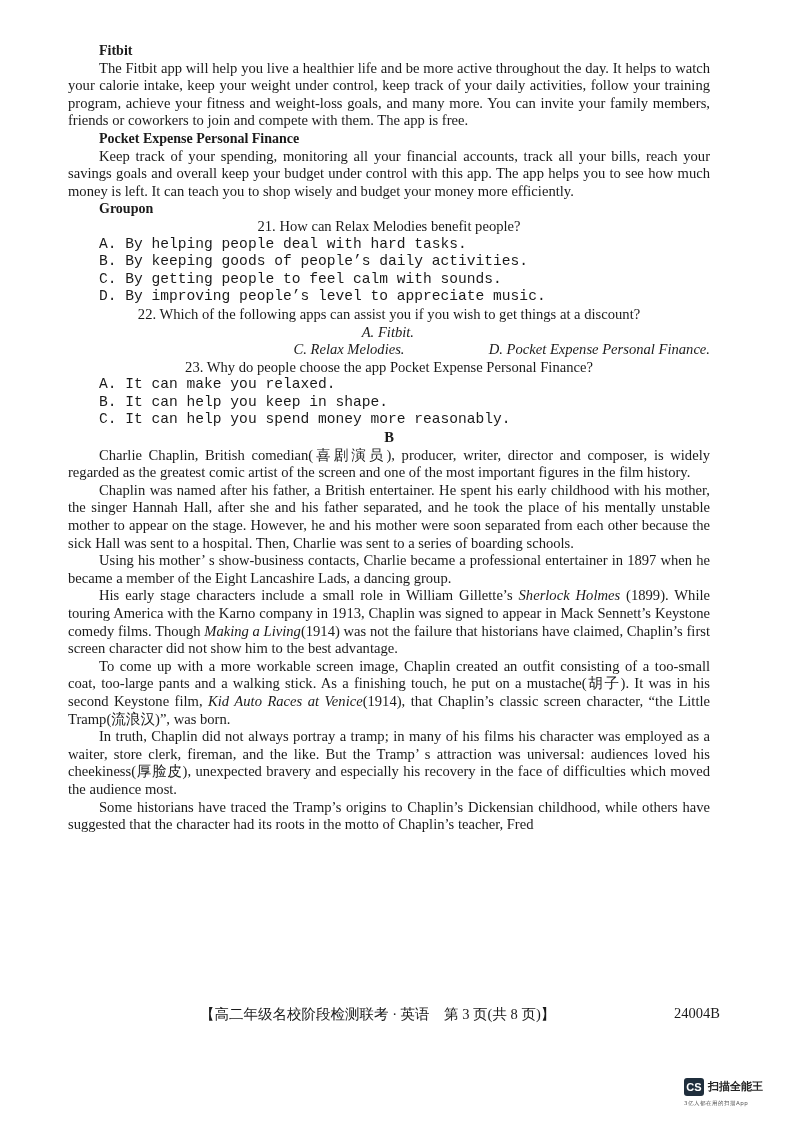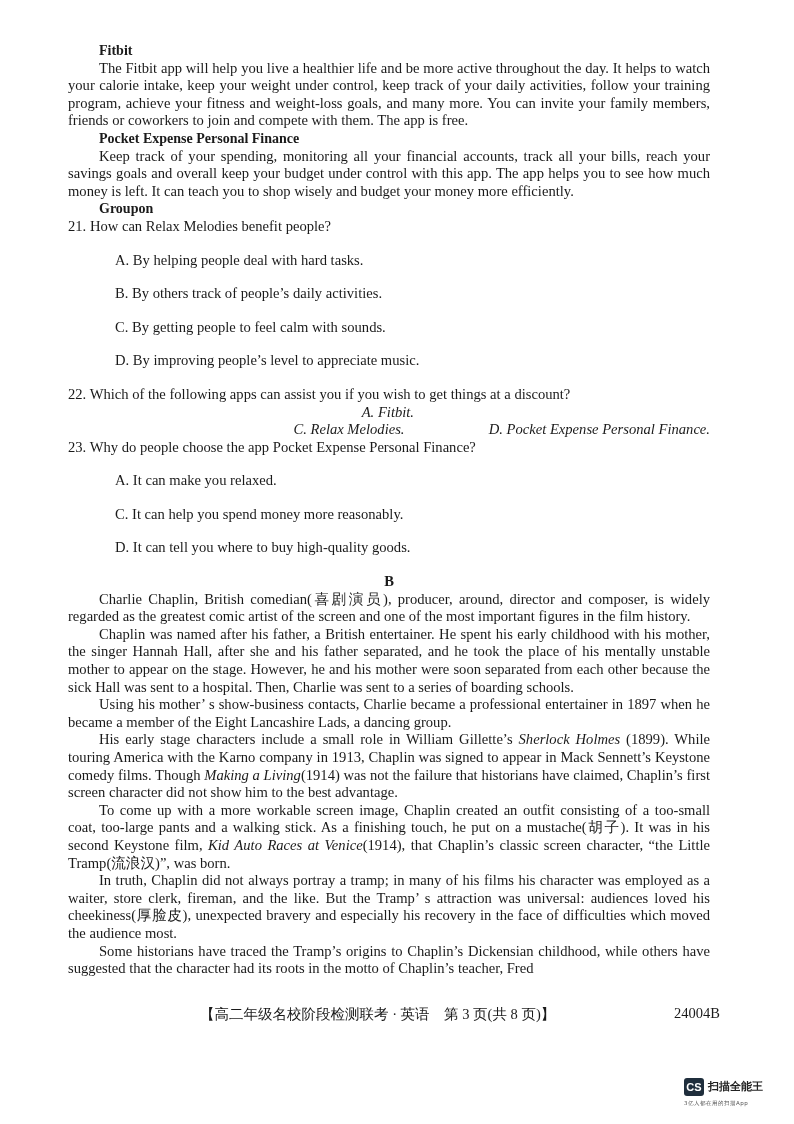--- a/index.html
+++ b/index.html
@@ -3,22 +3,22 @@
 <meta charset="utf-8">
 <style>
   html, body { margin: 0; padding: 0; }
   body {
     width: 794px; height: 1124px; background: #ffffff; position: relative; overflow: hidden;
     font-family: "Liberation Serif", "DejaVu Serif", serif; color: #1a1a1a;
   }
   .page { position: absolute; left: 68px; top: 42px; width: 642px; font-size: 14.6px; line-height: 17.6px; }
   .h { font-weight: bold; padding-left: 31px; font-size: 14px; }
   .p { text-align: justify; text-indent: 31px; margin: 0; }
-  .q { margin: 0; }
-  .opt { padding-left: 31px; margin: 16px; }
+  .q { margin: 0; text-align: center; }
+  .opt { padding-left: 31px; margin: 0; font-family: Liberation Mono, monospace; }
   .opt2 { display: flex; padding-left: 31px; text-align: right; }
   .opt2 span { display: block; width: 315px; }
   .it { font-style: italic; }
   .center { text-align: center; font-weight: bold; }
   .footer { position: absolute; top: 1005px; left: 200px; width: 520px; font-size: 14.5px; display: flex; justify-content: space-between; }
   .badge { position: absolute; left: 684px; top: 1078px; width: 100px; height: 38px; }
   .cs-logo { position: absolute; left: 0; top: 0; width: 20px; height: 18px; background: #1f2e3c; color: #fff; font-family: "Liberation Sans", sans-serif; font-weight: bold; font-size: 11px; line-height: 18px; text-align: center; border-radius: 3px; }
   .cs-name { position: absolute; left: 24px; top: 0; font-family: Liberation Mono, monospace; font-size: 11px; line-height: 18px; font-weight: bold; color: #222; }
   .cs-sub { position: absolute; left: 0; top: 22px; font-family: "DejaVu Sans", sans-serif; font-size: 5.5px; color: #555; letter-spacing: 0.5px; }
 </style>
@@ -27,40 +27,40 @@
 
 <div class="page">
   <div class="h">Fitbit</div>
   <p class="p">The Fitbit app will help you live a healthier life and be more active throughout the day. It helps to watch your calorie intake, keep your weight under control, keep track of your daily activities, follow your training program, achieve your fitness and weight-loss goals, and many more. You can invite your family members, friends or coworkers to join and compete with them. The app is free.</p>
   <div class="h">Pocket Expense Personal Finance</div>
   <p class="p">Keep track of your spending, monitoring all your financial accounts, track all your bills, reach your savings goals and overall keep your budget under control with this app. The app helps you to see how much money is left. It can teach you to shop wisely and budget your money more efficiently.</p>
   <div class="h">Groupon</div>
 
   <p class="q">21. How can Relax Melodies benefit people?</p>
   <p class="opt">A. By helping people deal with hard tasks.</p>
-  <p class="opt">B. By others track of people’s daily activities.</p>
+  <p class="opt">B. By keeping goods of people’s daily activities.</p>
   <p class="opt">C. By getting people to feel calm with sounds.</p>
   <p class="opt">D. By improving people’s level to appreciate music.</p>
 
   <p class="q">22. Which of the following apps can assist you if you wish to get things at a discount?</p>
   <div class="opt2">
     <span class="it">A. Fitbit.</span>
   </div>
   <div class="opt2">
     <span class="it">C. Relax Melodies.</span>
     <span class="it">D. Pocket Expense Personal Finance.</span>
   </div>
 
   <p class="q">23. Why do people choose the app Pocket Expense Personal Finance?</p>
   <p class="opt">A. It can make you relaxed.</p>
+  <p class="opt">B. It can help you keep in shape.</p>
   <p class="opt">C. It can help you spend money more reasonably.</p>
-  <p class="opt">D. It can tell you where to buy high-quality goods.</p>
 
   <div class="center">B</div>
-  <p class="p">Charlie Chaplin, British comedian(喜剧演员), producer, around, director and composer, is widely regarded as the greatest comic artist of the screen and one of the most important figures in the film history.</p>
+  <p class="p">Charlie Chaplin, British comedian(喜剧演员), producer, writer, director and composer, is widely regarded as the greatest comic artist of the screen and one of the most important figures in the film history.</p>
   <p class="p">Chaplin was named after his father, a British entertainer. He spent his early childhood with his mother, the singer Hannah Hall, after she and his father separated, and he took the place of his mentally unstable mother to appear on the stage. However, he and his mother were soon separated from each other because the sick Hall was sent to a hospital. Then, Charlie was sent to a series of boarding schools.</p>
   <p class="p">Using his mother’ s show-business contacts, Charlie became a professional entertainer in 1897 when he became a member of the Eight Lancashire Lads, a dancing group.</p>
   <p class="p"><span>His early stage characters include a small role in William Gillette’s </span><span class="it">Sherlock Holmes</span><span> (1899). While touring America with the Karno company in 1913, Chaplin was signed to appear in Mack Sennett’s Keystone comedy films. Though </span><span class="it">Making a Living</span><span>(1914) was not the failure that historians have claimed, Chaplin’s first screen character did not show him to the best advantage.</span></p>
   <p class="p"><span>To come up with a more workable screen image, Chaplin created an outfit consisting of a too-small coat, too-large pants and a walking stick. As a finishing touch, he put on a mustache(胡子). It was in his second Keystone film, </span><span class="it">Kid Auto Races at Venice</span><span>(1914), that Chaplin’s classic screen character, “the Little Tramp(流浪汉)”, was born.</span></p>
   <p class="p">In truth, Chaplin did not always portray a tramp; in many of his films his character was employed as a waiter, store clerk, fireman, and the like. But the Tramp’ s attraction was universal: audiences loved his cheekiness(厚脸皮), unexpected bravery and especially his recovery in the face of difficulties which moved the audience most.</p>
   <p class="p">Some historians have traced the Tramp’s origins to Chaplin’s Dickensian childhood, while others have suggested that the character had its roots in the motto of Chaplin’s teacher, Fred</p>
 </div>
 
 <div class="footer">
   <span>【高二年级名校阶段检测联考 · 英语　第 3 页(共 8 页)】</span>

